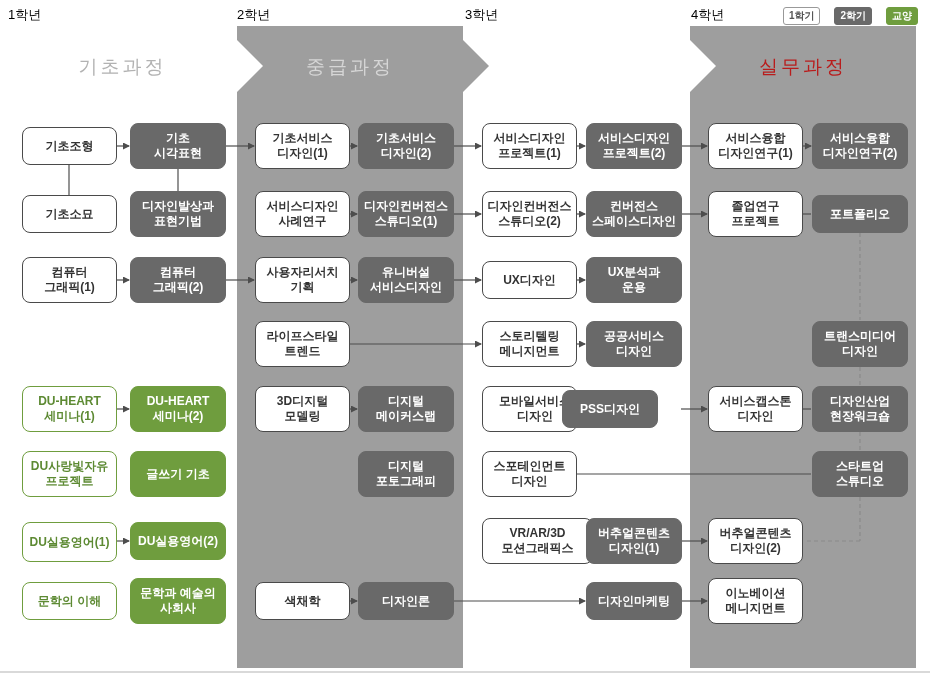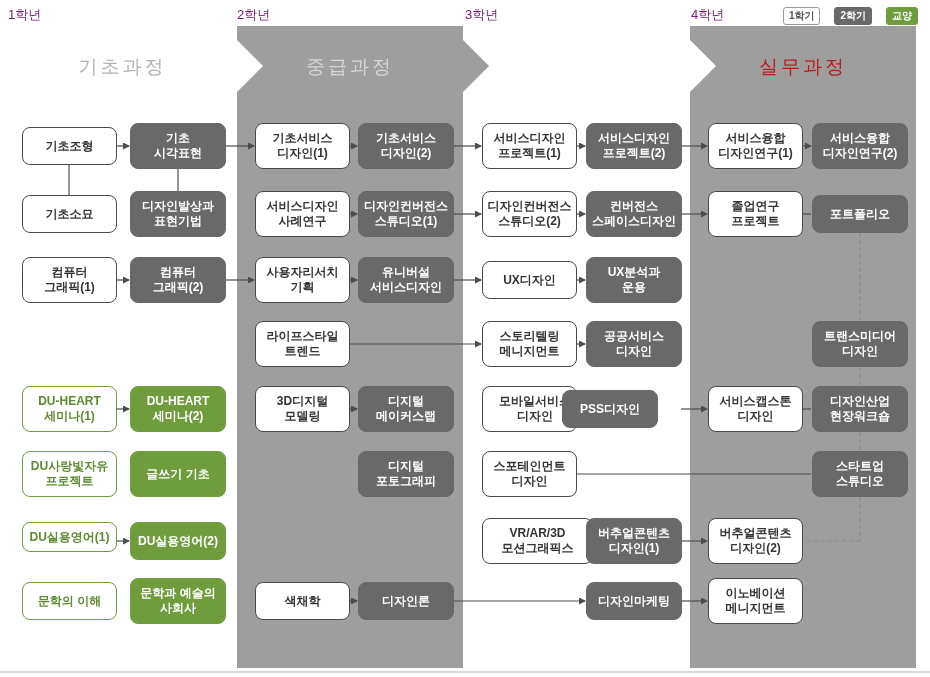--- a/index.html
+++ b/index.html
@@ -1,19 +1,19 @@
 <!DOCTYPE html>
 <html><head>
 <meta charset="utf-8">
 <style>
   * { box-sizing: border-box; }
   body { margin: 0; background: #fff; font-family: "Liberation Sans", sans-serif; }
   .wrap { position: relative; width: 930px; height: 677px; background: #fff; overflow: hidden; }
 
-  .year-label { position: absolute; top: 6px; font-size: 13px; color: #701a75; text-align: center; }
+  .year-label { position: absolute; top: 6px; font-size: 13px; color: #000000; text-align: center; }
 
   .legend { position: absolute; top: 7px; right: 12px; display: flex; gap: 14px; }
   .chip { font-size: 10px; line-height: 1; padding: 3px 5px; border-radius: 3px; font-weight: bold; }
   .chip.s1 { background: #fff; border: 1px solid #999; color: #555; }
   .chip.s2 { background: #696969; border: 1px solid #696969; color: #fff; }
   .chip.g2 { background: #6f9d3e; border: 1px solid #6f9d3e; color: #fff; }
 
   .band { position: absolute; top: 26px; height: 642px; width: 226px; background: #9e9e9e; }
   .band.b2 { left: 237px; }
   .band.b4 { left: 690px; }
@@ -126,21 +126,21 @@
 그래픽(1)</div>
       <div class="course s2" style="left: 130px; top: 257px; width: 96px; height: 46px;">컴퓨터
 그래픽(2)</div>
       <div class="course g1" style="left: 22px; top: 386px; width: 95px; height: 46px;">DU-HEART
 세미나(1)</div>
       <div class="course g2" style="left: 130px; top: 386px; width: 96px; height: 46px;">DU-HEART
 세미나(2)</div>
       <div class="course g1" style="left: 22px; top: 451px; width: 95px; height: 46px;">DU사랑빛자유
 프로젝트</div>
       <div class="course g2" style="left: 130px; top: 451px; width: 96px; height: 46px;">글쓰기 기초</div>
-      <div class="course g1" style="left: 22px; top: 522px; width: 95px; height: 30px;">DU실용영어(1)</div>
+      <div class="course g1" style="left: 22px; top: 522px; width: 95px; height: 40px;">DU실용영어(1)</div>
       <div class="course g2" style="left: 130px; top: 522px; width: 96px; height: 38px;">DU실용영어(2)</div>
       <div class="course g1" style="left: 22px; top: 582px; width: 95px; height: 38px;">문학의 이해</div>
       <div class="course g2" style="left: 130px; top: 578px; width: 96px; height: 46px;">문학과 예술의
 사회사</div>
       <div class="course s1" style="left: 255px; top: 123px; width: 95px; height: 46px;">기초서비스
 디자인(1)</div>
       <div class="course s2" style="left: 358px; top: 123px; width: 96px; height: 46px;">기초서비스
 디자인(2)</div>
       <div class="course s1" style="left: 255px; top: 191px; width: 95px; height: 46px;">서비스디자인
 사례연구</div>

